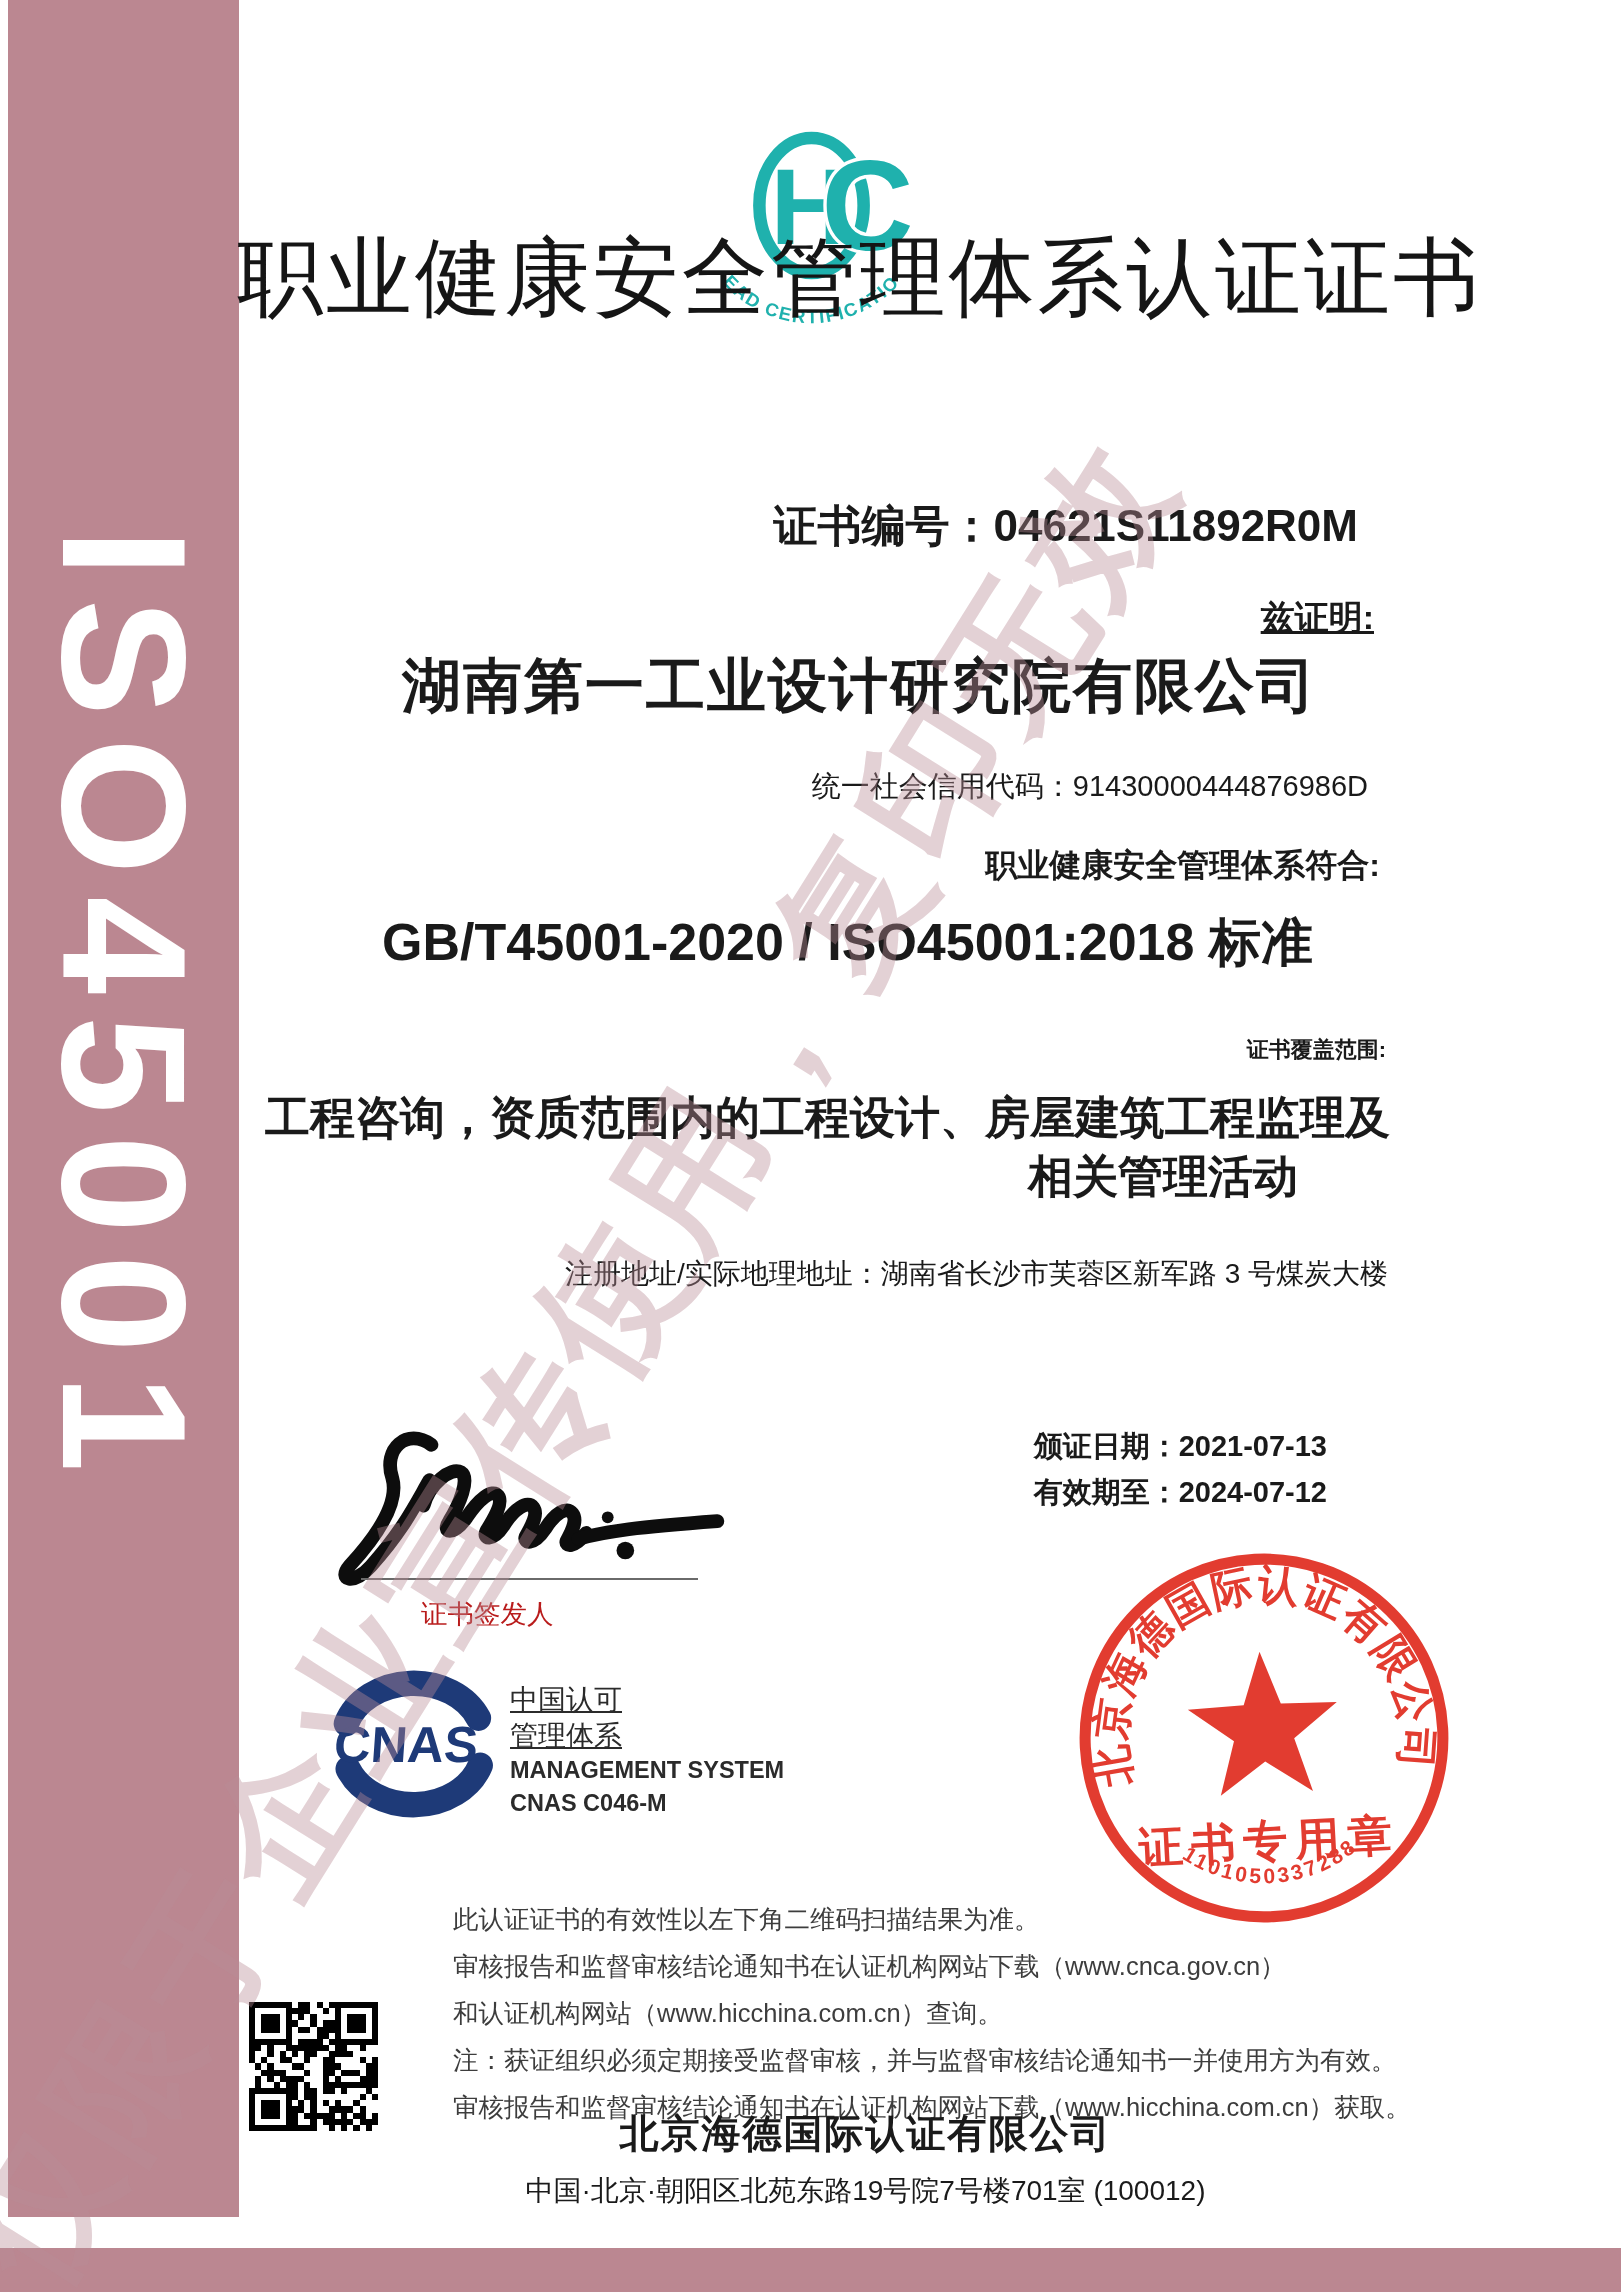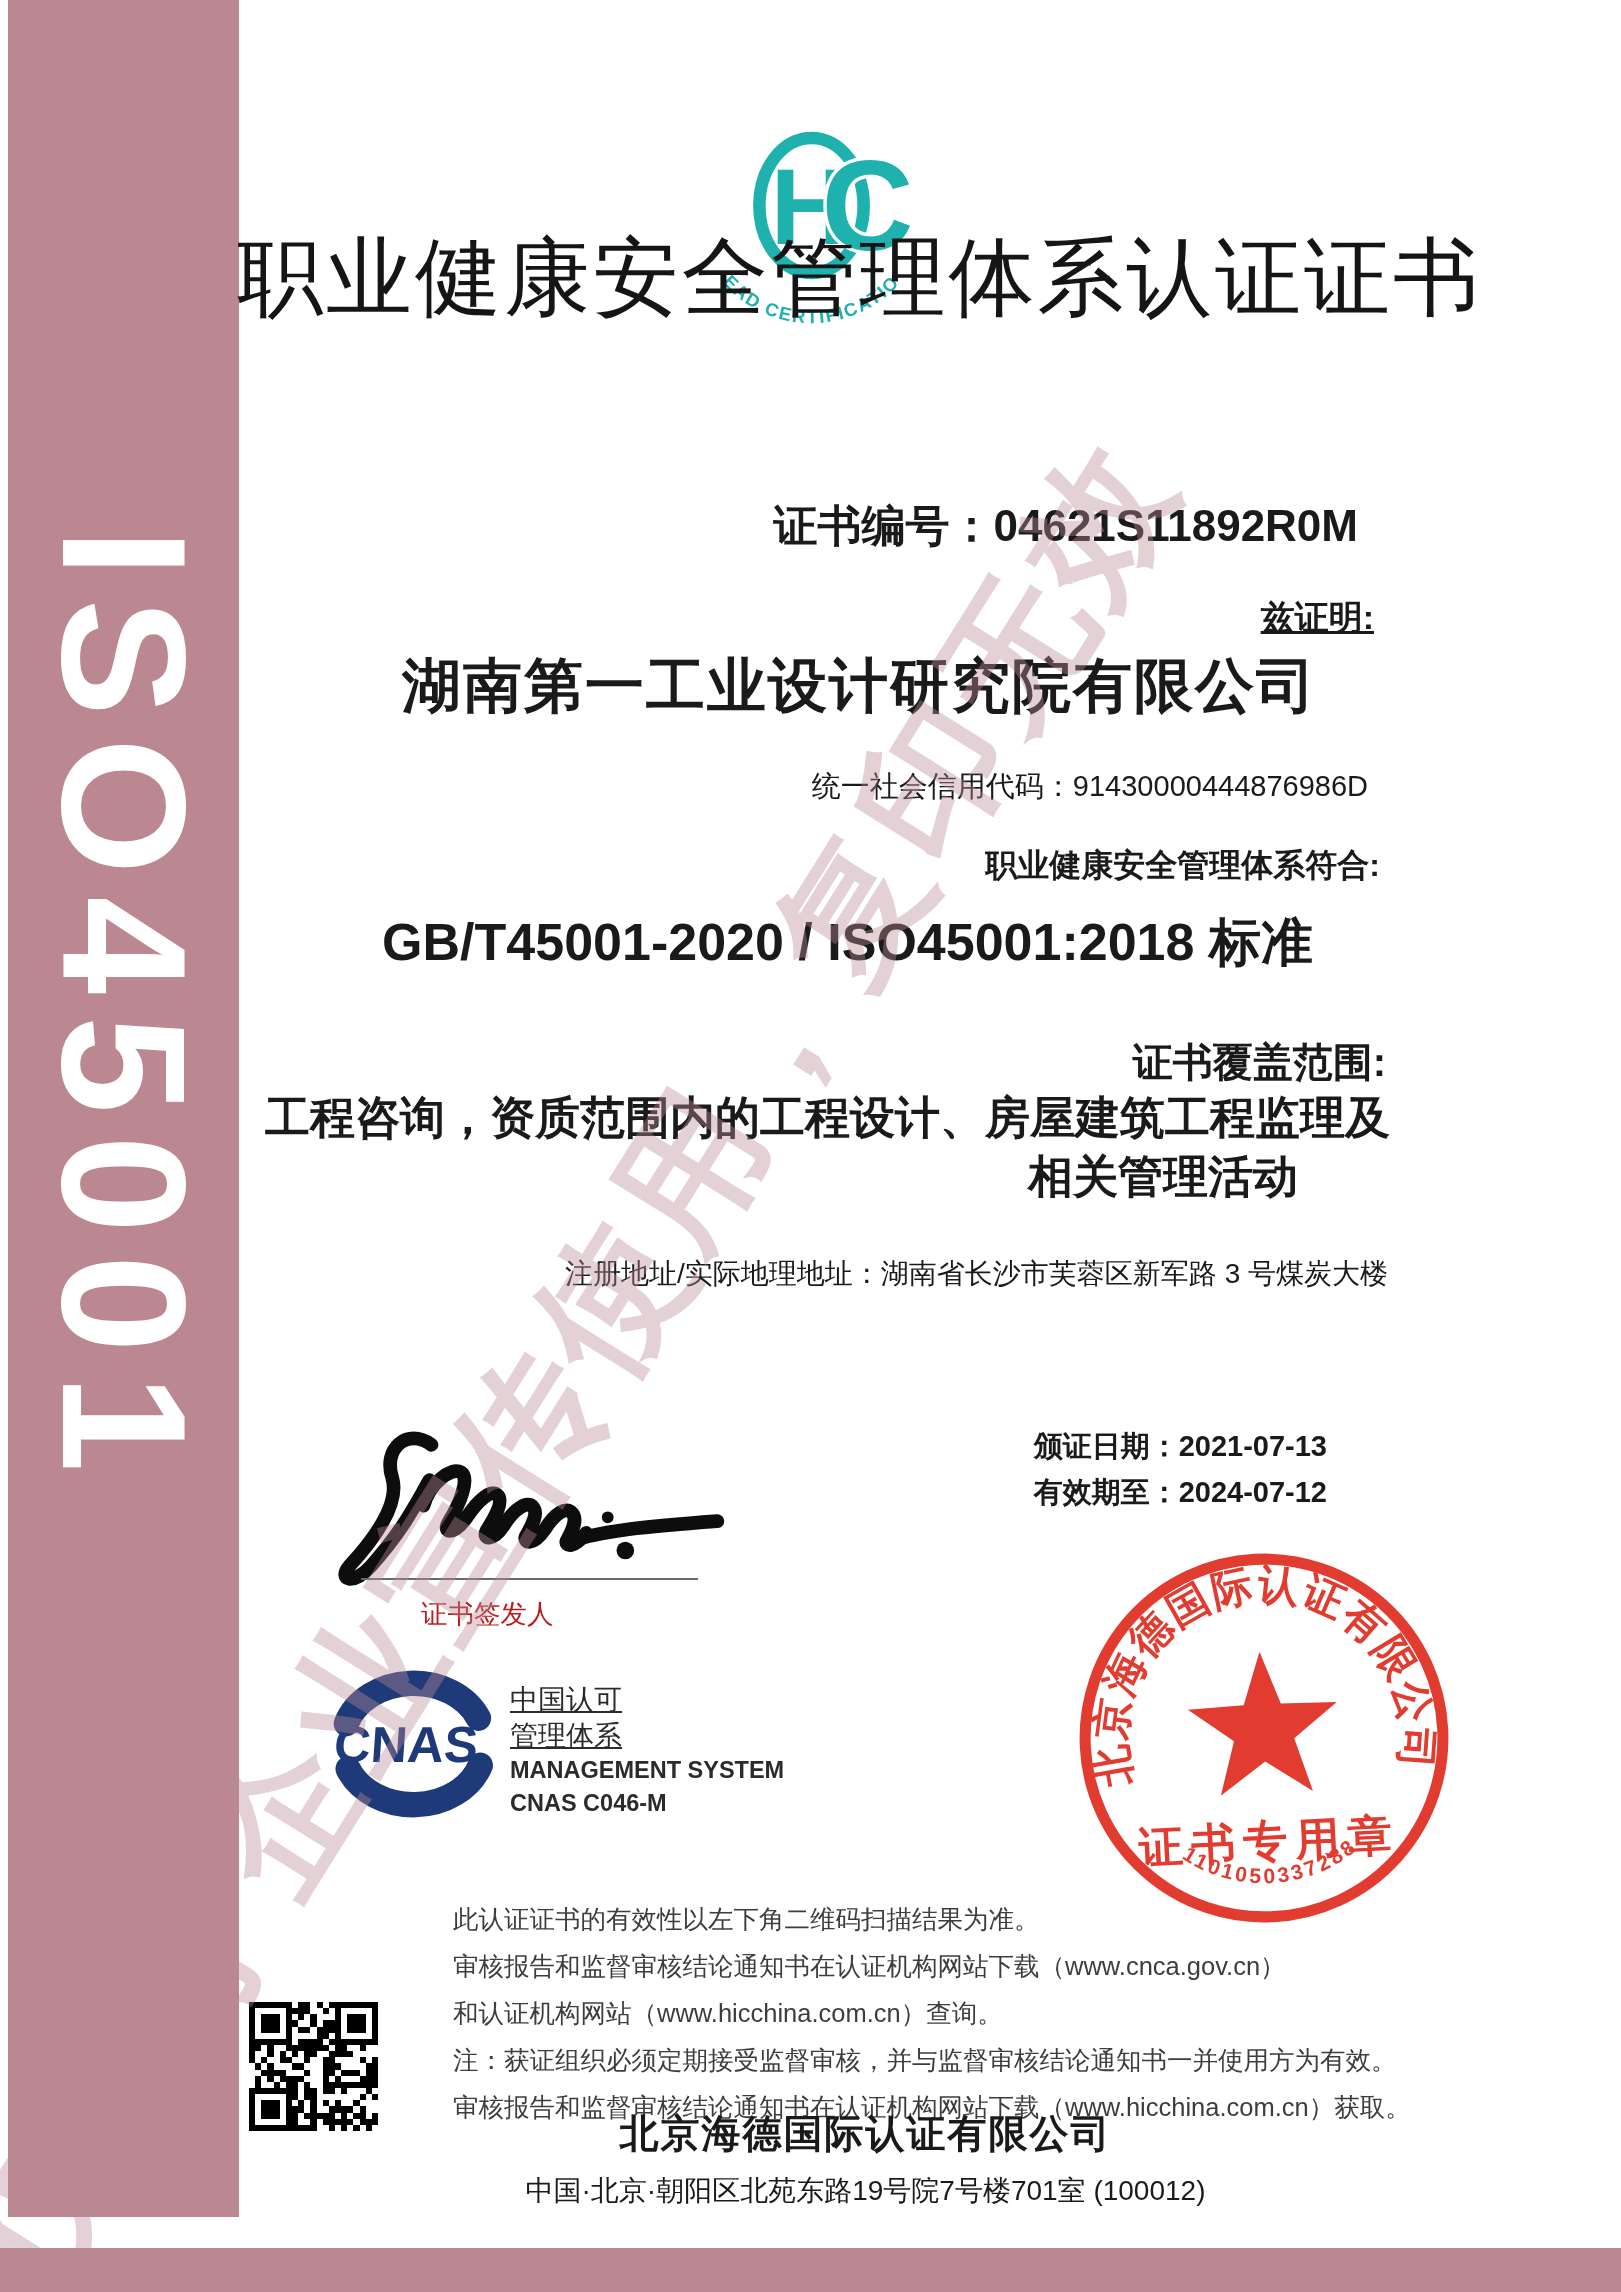--- a/index.html
+++ b/index.html
@@ -27,21 +27,21 @@
 
   .abs{position:absolute;z-index:3;}
 
   .title{left:235px;right:137px;top:220px;font-size:86px;font-weight:400;letter-spacing:2.9px;color:#151515;text-align:center;white-space:nowrap;}
   .cert-no{top:497px;right:263px;font-size:44px;font-weight:700;}
   .certify{top:595px;right:247px;font-size:34px;font-weight:700;text-decoration:underline;}
   .company{top:647px;left:294px;right:196px;text-align:center;font-size:59px;font-weight:900;letter-spacing:2px;white-space:nowrap;}
   .credit{top:741px;right:253px;font-size:29px;font-weight:400;margin-top:26px;}
   .conform{top:844px;right:241px;font-size:32px;font-weight:700;}
   .standard{top:908px;left:343px;right:269px;text-align:center;font-size:52px;font-weight:800;white-space:nowrap;}
-  .scope-label{top:1035px;right:235px;font-size:40px;font-weight:700;}
+  .scope-label{top:1035px;right:235px;font-size:22px;font-weight:700;}
   .scope1{top:1088px;right:231px;font-size:45px;font-weight:800;white-space:nowrap;}
   .scope2{top:1147px;right:323px;font-size:45px;font-weight:800;white-space:nowrap;}
   .address{top:1255px;right:233px;font-size:28px;font-weight:400;}
   .dates{top:1423px;right:294px;font-size:29px;font-weight:700;line-height:46px;text-align:right;}
   .sig-line{left:361px;top:1578px;width:337px;height:2px;background:#6a6a6a;}
   .signer{left:421px;top:1596px;width:216px;text-align:left;font-size:26.5px;color:#b91c1c;font-weight:500;}
   .cnas-text{left:510px;top:1682px;color:#2b2b2b;}
   .cnas-text .cn{font-size:28px;font-weight:500;line-height:36px;text-decoration:underline;}
   .cnas-text .en{font-size:23.5px;font-weight:700;line-height:33px;}
   .notes{left:453px;top:1896px;font-size:25.5px;line-height:47px;color:#3d3d3d;}

